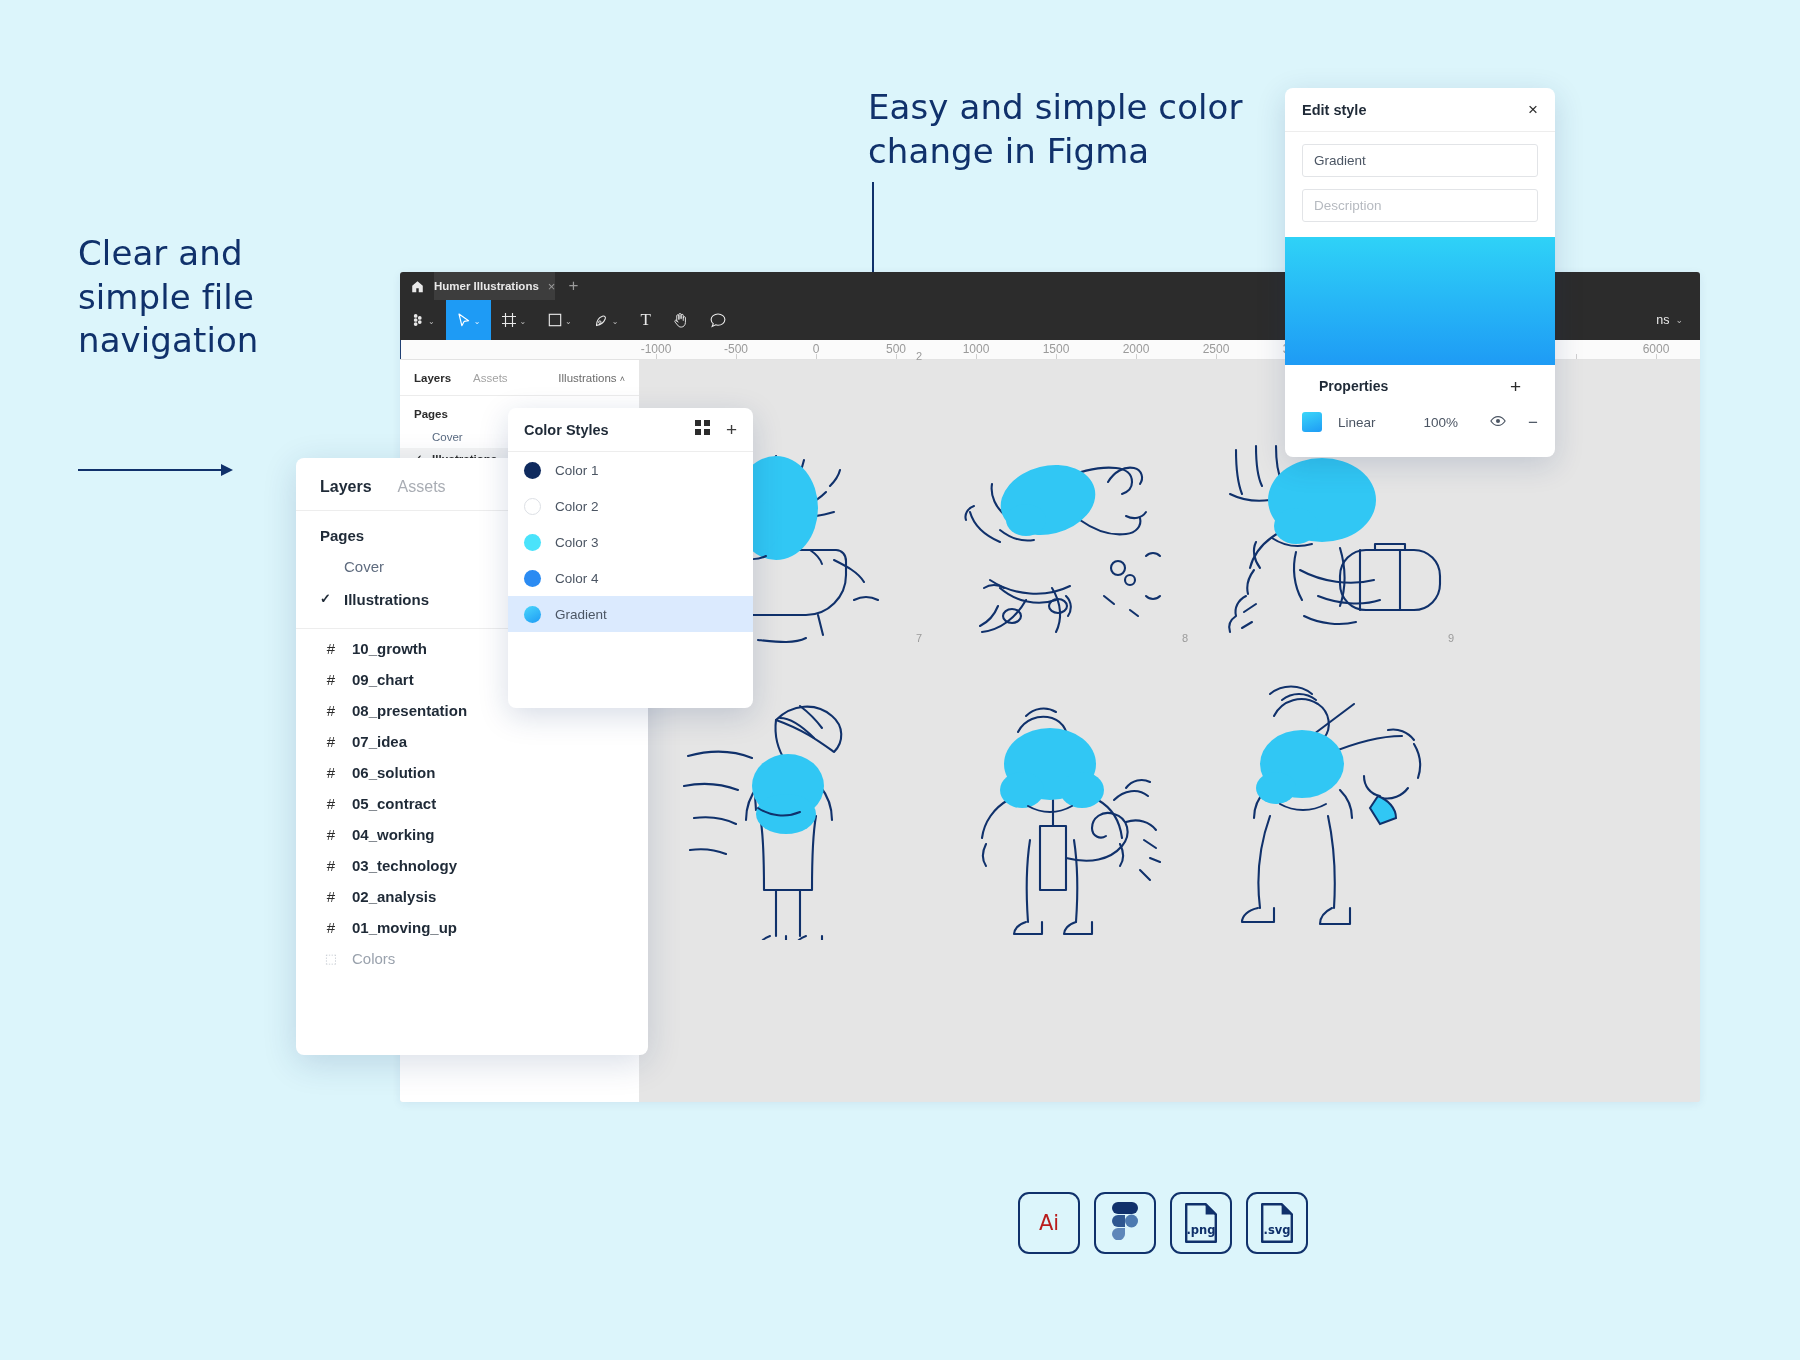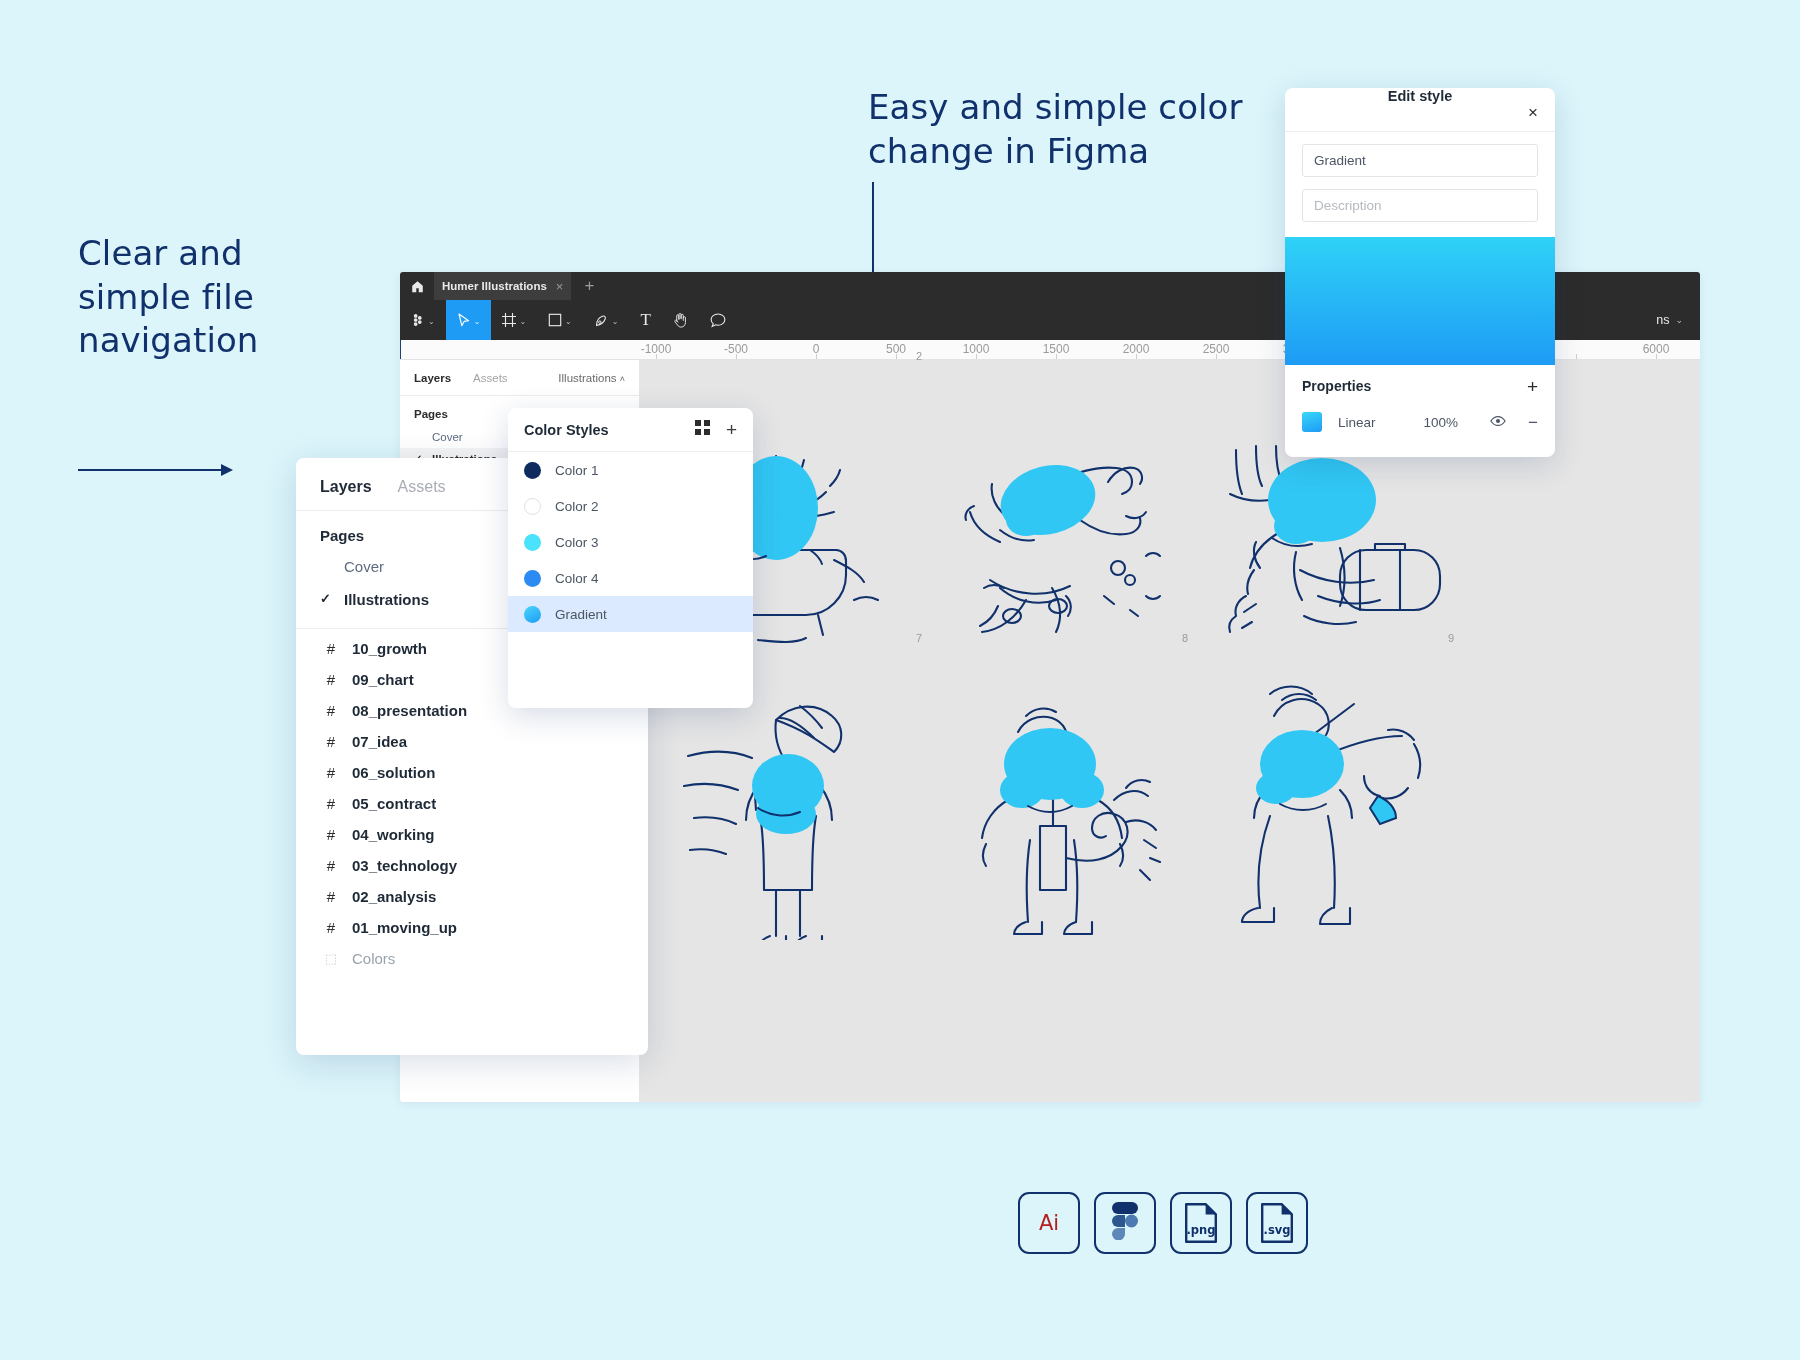--- a/index.html
+++ b/index.html
@@ -40,21 +40,21 @@
 
   
   #figma-window {
     position:absolute; left:400px; top:272px; width:1300px; height:830px;
     background:#e5e5e5; border-radius:3px; overflow:hidden;
     box-shadow: 0 2px 10px rgba(16,49,107,.07);
   }
   .fg-tabbar { height:28px; background:#2c2c2c; display:flex; align-items:stretch;}
   .fg-home { width:34px; display:flex;align-items:center;justify-content:center;}
   .fg-tab  { background:#3d3d3d; display:flex; align-items:center; gap:9px;
-             padding:0 8px; color:#e9e9e9; font-size:11.5px; font-weight:700;}
+             padding:0 0; color:#e9e9e9; font-size:11.5px; font-weight:700;}
   .fg-tab .x { color:#9b9b9b; font-size:13px; font-weight:400;}
   .fg-plus { color:#9b9b9b; font-size:17px; display:flex;align-items:center; padding:0 13px;}
   .fg-toolbar { height:40px; background:#2c2c2c; display:flex; align-items:stretch;
                 color:#e9e9e9; position:relative;}
   .tool { display:flex;align-items:center; gap:3px; padding:0 11px; font-size:15px;}
   .tool.active { background:#1e9bf5; color:#fff;}
   .tool .car { font-size:8px; color:#bdbdbd; transform: translateY(1px);}
   .tool.active .car { color:#e2f1ff; }
   .fg-right-label{ position:absolute; right:17px; top:0; height:40px; display:flex;
                    align-items:center; gap:6px; color:#e9e9e9; font-size:12.5px;}
@@ -124,29 +124,29 @@
   .cs-item.sel{ background:#dbeafe;}
   .dot{ width:17px;height:17px;border-radius:50%;flex:none;}
 
   
   #edit-style{
     position:absolute; left:1285px; top:88px; width:270px; height:369px;
     background:#fff; border-radius:8px; box-shadow:0 8px 30px rgba(16,49,107,.16);
     overflow:hidden;
   }
   .es-head{ display:flex; align-items:center; height:44px; padding:0 17px;
-            border-bottom:1px solid #ededed;flex-direction:column;}
+            border-bottom:1px solid #ededed;}
   .es-head .t{font-size:14.5px;color:#1f2a37;font-weight:700;}
   .es-head .x{margin-left:auto; color:#2c2c2c; font-size:17px; line-height:1;}
   .es-field{ margin:12px 17px 0; height:33px; border:1px solid #e2e4e7; border-radius:3px;
              display:flex; align-items:center; padding:0 11px; font-size:13.5px; color:#4b5563;}
   .es-field.ph{ color:#b6bac0; }
   .es-swatch{ margin:15px 0 0; height:128px;
               background:linear-gradient(180deg,#2fd2f7 0%,#1e9bf5 100%);}
-  .es-props{ display:flex; align-items:center; height:42px; padding:0 17px; }
+  .es-props{ display:flex; align-items:center; height:42px; padding:0 34px; }
   .es-props .t{font-size:14px;color:#1f2a37;font-weight:700;}
   .es-props .plus{margin-left:auto; font-size:19px; color:#2c2c2c; line-height:1;}
   .es-prop-row{ display:flex; align-items:center; padding:0 17px 0 17px; height:30px;
                 font-size:13.5px; color:#4b5563; gap:0;}
   .es-prop-row .sw{ width:20px;height:20px;border-radius:3px;
                     background:linear-gradient(160deg,#3ad6f9,#1e9bf5);}
   .es-prop-row .nm{ margin-left:16px; }
   .es-prop-row .op{ margin-left:48px; }
   .es-prop-row .eye{ margin-left:auto; }
   .es-prop-row .minus{ margin-left:22px; font-size:17px; line-height:1;}

